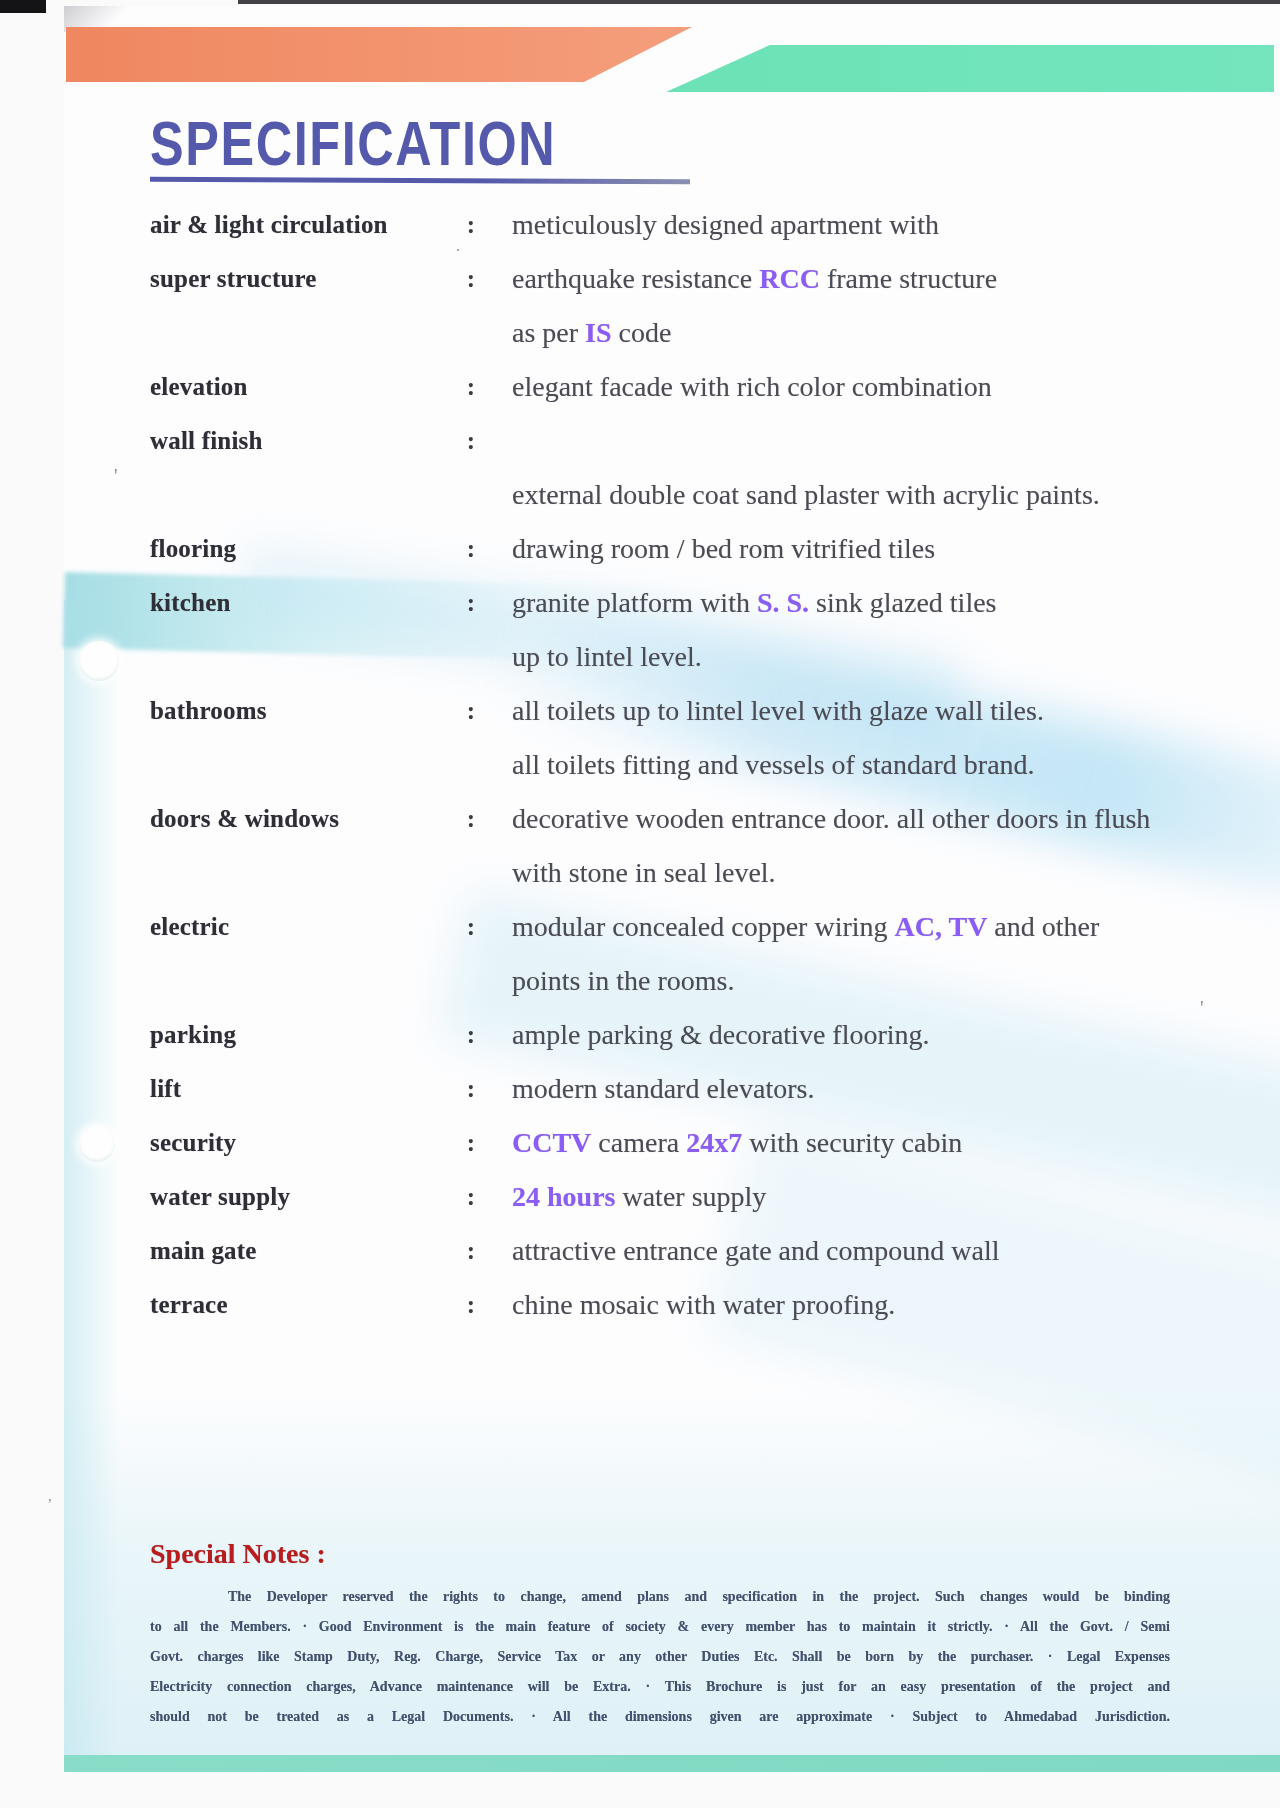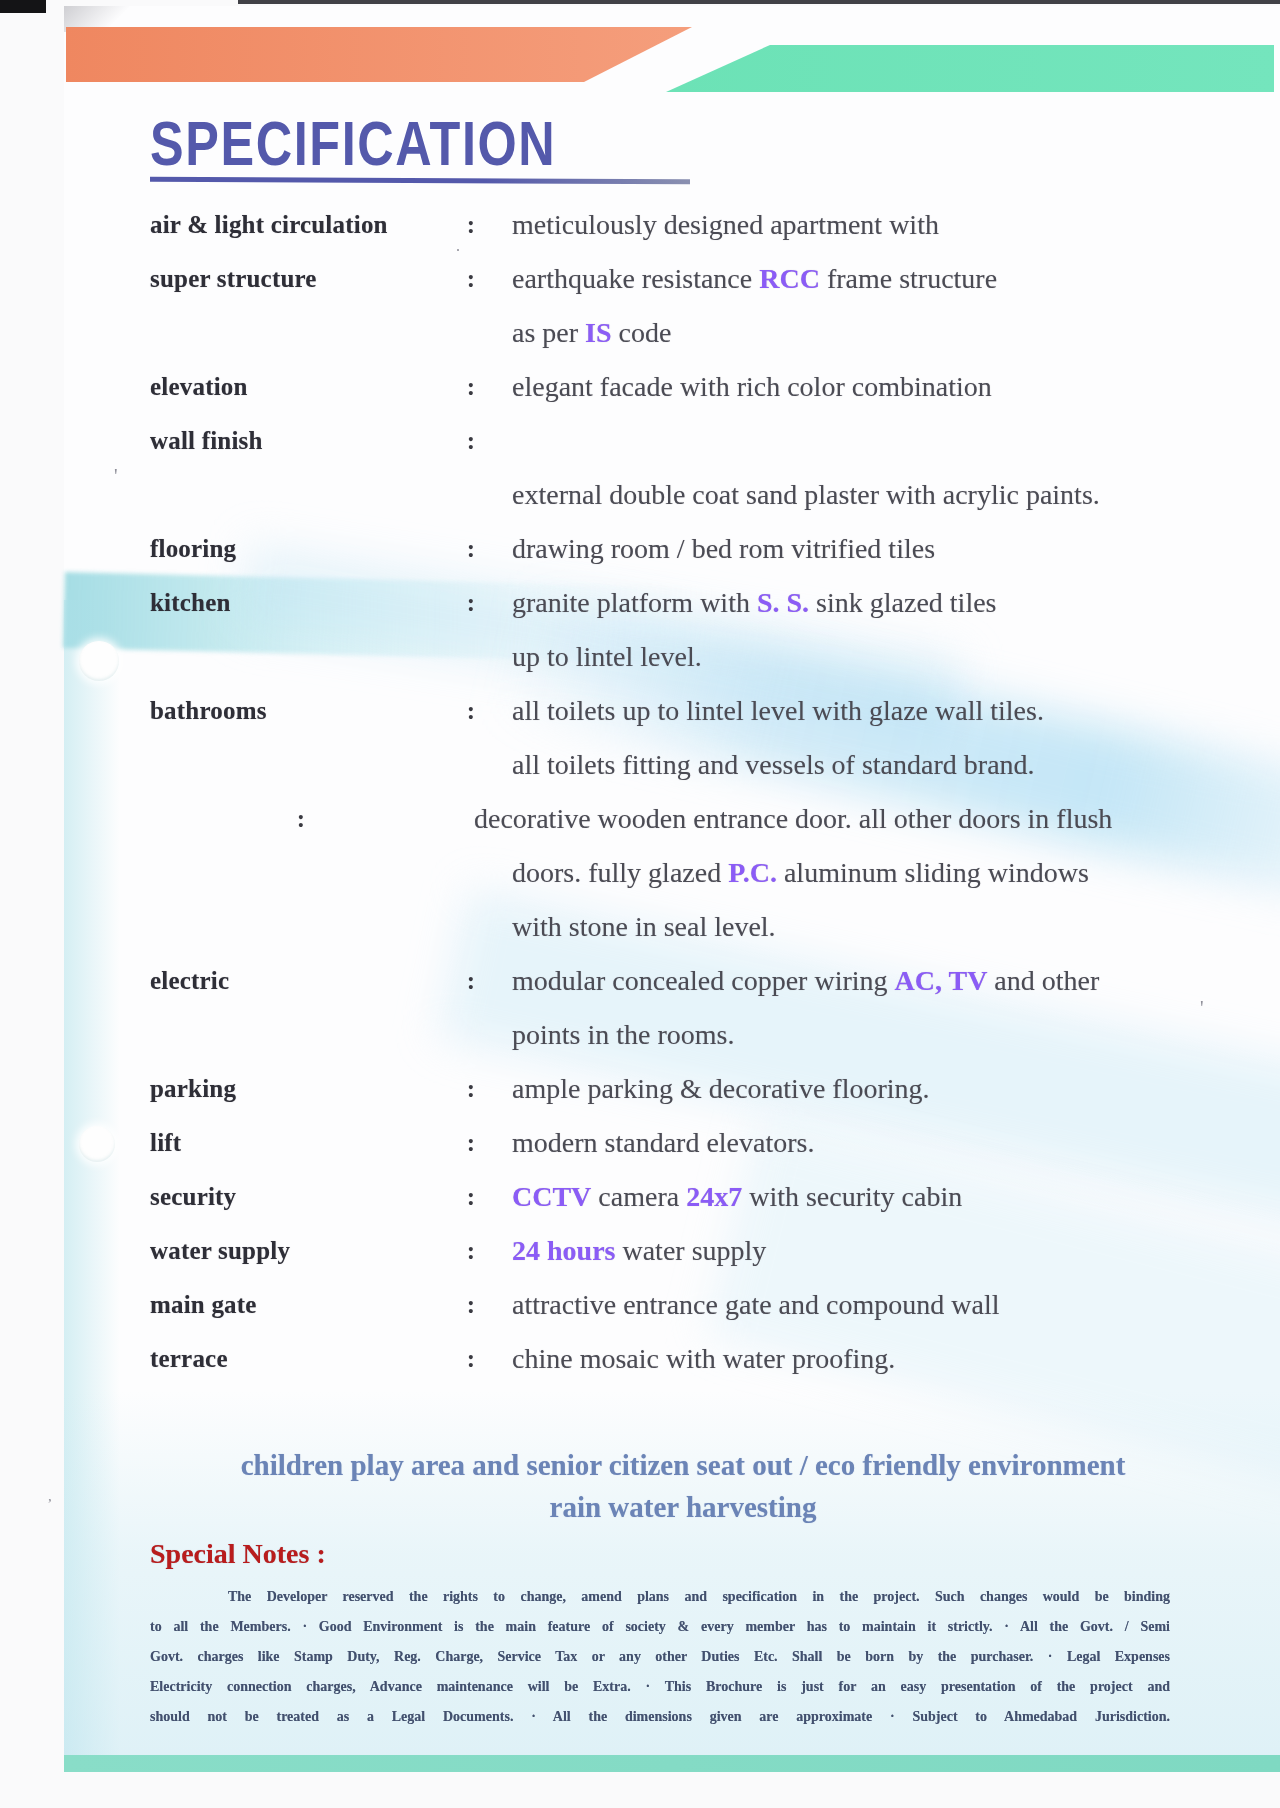--- a/index.html
+++ b/index.html
@@ -157,31 +157,27 @@
         <div class="spec-label">bathrooms</div>
         <div class="spec-colon">:</div>
         <div class="spec-text"><span>all toilets up to lintel level with glaze wall tiles.</span></div>
       </div>
       <div class="spec-line">
         <div class="spec-label"></div>
         <div class="spec-colon"></div>
         <div class="spec-text"><span>all toilets fitting and vessels of standard brand.</span></div>
       </div>
       <div class="spec-line">
+        <div class="spec-label">doors &amp; windows</div>
         <div class="spec-colon">:</div>
         <div class="spec-text"><span>decorative wooden entrance door. all other doors in flush</span></div>
       </div>
       <div class="spec-line">
         <div class="spec-label"></div>
         <div class="spec-colon"></div>
-        <div class="spec-text"><span>doors. fully glazed </span><span class="b">P.C.</span><span> aluminum sliding windows</span></div>
-      </div>
-      <div class="spec-line">
-        <div class="spec-label"></div>
-        <div class="spec-colon"></div>
         <div class="spec-text"><span>with stone in seal level.</span></div>
       </div>
       <div class="spec-line">
         <div class="spec-label">electric</div>
         <div class="spec-colon">:</div>
         <div class="spec-text"><span>modular concealed copper wiring </span><span class="b">AC, TV</span><span> and other</span></div>
       </div>
       <div class="spec-line">
         <div class="spec-label"></div>
         <div class="spec-colon"></div>
@@ -212,24 +208,20 @@
         <div class="spec-colon">:</div>
         <div class="spec-text"><span>attractive entrance gate and compound wall</span></div>
       </div>
       <div class="spec-line">
         <div class="spec-label">terrace</div>
         <div class="spec-colon">:</div>
         <div class="spec-text"><span>chine mosaic with water proofing.</span></div>
       </div>
     </div>
 
-  <div class="highlight">
-    <div>children play area and senior citizen seat out / eco friendly environment</div>
-    <div>rain water harvesting</div>
-  </div>
 
   <div class="notes-heading">Special Notes :</div>
   <div class="notes">
       <div class="note-line indent">The Developer reserved the rights to change, amend plans and specification in the project. Such changes would be binding</div>
       <div class="note-line">to all the Members. · Good Environment is the main feature of society &amp; every member has to maintain it strictly. · All the Govt. / Semi</div>
       <div class="note-line">Govt. charges like Stamp Duty, Reg. Charge, Service Tax or any other Duties Etc. Shall be born by the purchaser. · Legal Expenses</div>
       <div class="note-line">Electricity connection charges, Advance maintenance will be Extra. · This Brochure is just for an easy presentation of the project and</div>
       <div class="note-line">should not be treated as a Legal Documents. · All the dimensions given are approximate · Subject to Ahmedabad Jurisdiction.</div>
     </div>
 

